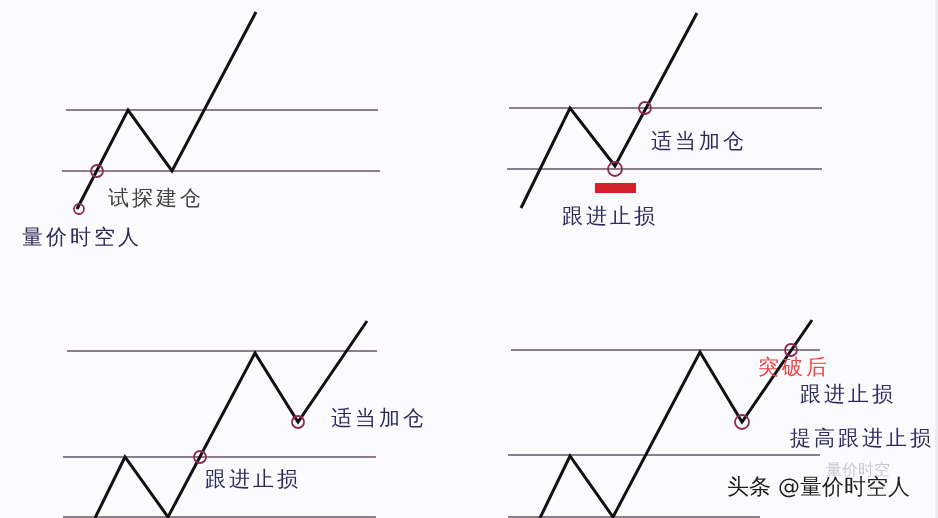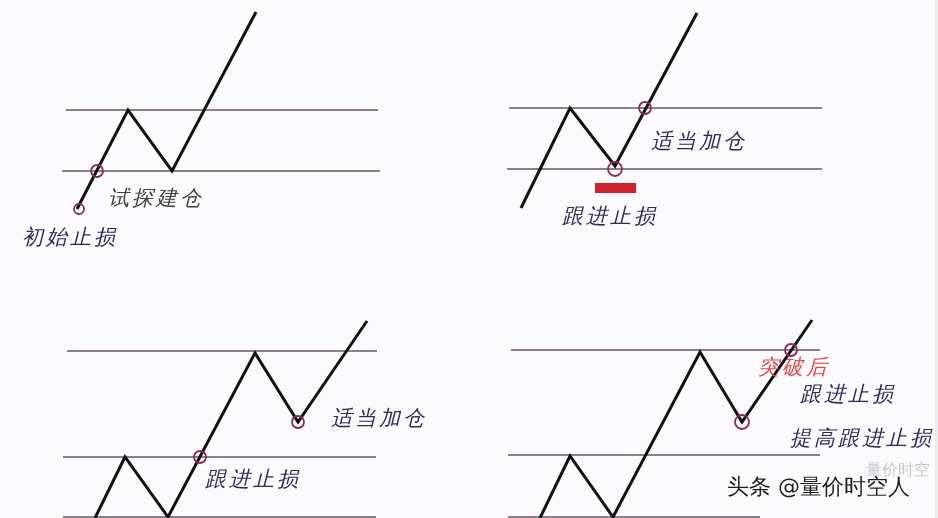--- a/index.html
+++ b/index.html
@@ -21,21 +21,20 @@
       width: 938px;
       height: 518px;
     }
     .label {
       position: absolute;
       color: #2e2a5c;
       font-size: 21px;
       letter-spacing: 3px;
       white-space: nowrap;
       line-height: 1;
-      font-style: italic;
     }
     .watermark {
       position: absolute;
       color: #1e1e1e;
       font-size: 22px;
       white-space: nowrap;
       line-height: 1;
       text-shadow: 0 0 1px #fff, 1px 1px 0 #fff;
     }
     .watermark-ghost {
@@ -89,26 +88,26 @@
         <line x1="508" x2="760" y1="517" y2="517" stroke="#6a5566" stroke-width="1.6"></line>
         <polyline points="540,518 570,456 613,517 700,352 742,422 812,320" fill="none" stroke="#111111" stroke-width="3" stroke-linejoin="miter"></polyline>
         <circle cx="791" cy="350" r="6" fill="none" stroke="#8b2a55" stroke-width="1.8"></circle>
         <circle cx="742" cy="422" r="7" fill="none" stroke="#8b2a55" stroke-width="1.8"></circle>
       </g>
     </g>
 </svg>
 
 <div id="labels-layer">
     <div class="label" style="left: 108px; top: 188px; color: #404040;">试探建仓</div>
-    <div class="label" style="left: 22px; top: 227px; color: rgb(46, 42, 92);">初始止损</div>
+    <div class="label" style="left: 22px; top: 227px; color: rgb(46, 42, 92);">量价时空人</div>
     <div class="label" style="left: 651px; top: 131px; color: rgb(46, 42, 92);">适当加仓</div>
     <div class="label" style="left: 562px; top: 206px; color: rgb(46, 42, 92);">跟进止损</div>
     <div class="label" style="left: 331px; top: 408px; color: rgb(46, 42, 92);">适当加仓</div>
     <div class="label" style="left: 205px; top: 469px; color: rgb(46, 42, 92);">跟进止损</div>
     <div class="label" style="left: 758px; top: 357px; color: #ef4444;">突破后</div>
     <div class="label" style="left: 800px; top: 384px; color: rgb(46, 42, 92);">跟进止损</div>
     <div class="label" style="left: 790px; top: 428px; color: rgb(46, 42, 92);">提高跟进止损</div>
   </div>
 
-<div class="watermark-ghost" id="wm-ghost" style="left: 826px; top: 462px; margin-left: 40px;">量价时空</div>
+<div class="watermark-ghost" id="wm-ghost" style="left: 826px; top: 462px;">量价时空</div>
 <div class="watermark" id="wm" style="left: 727px; top: 476px;">头条 @量价时空人</div>
 
 <div class="frame"></div>
 
 </body></html>

